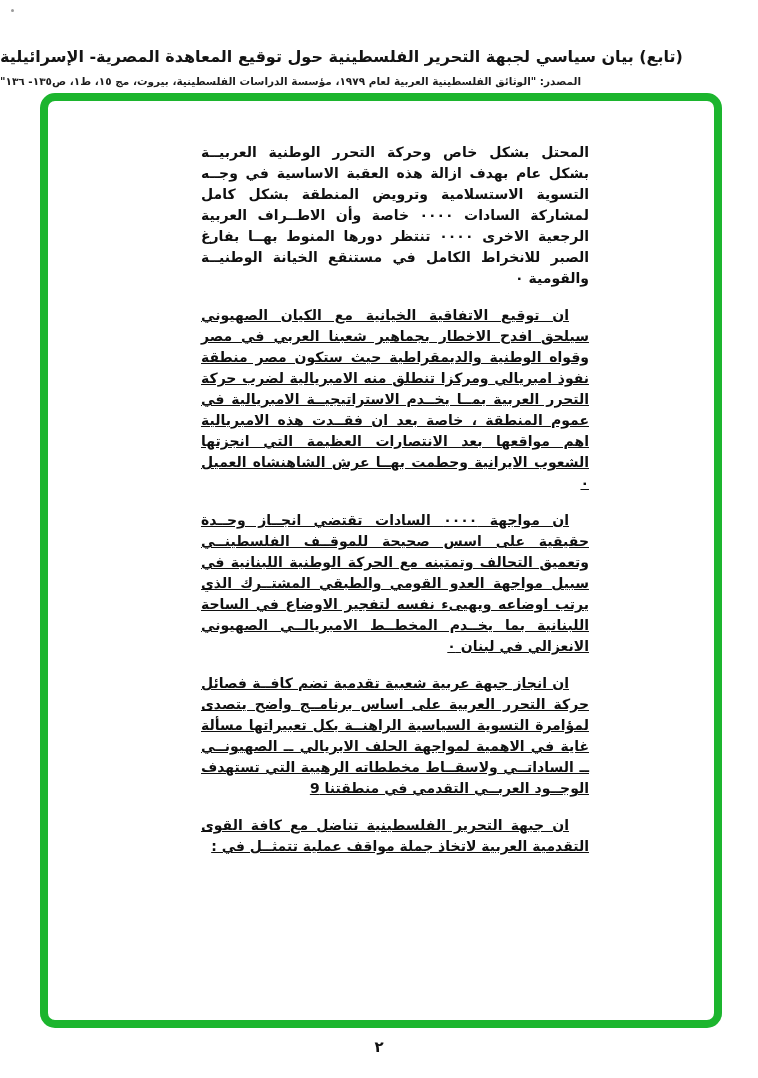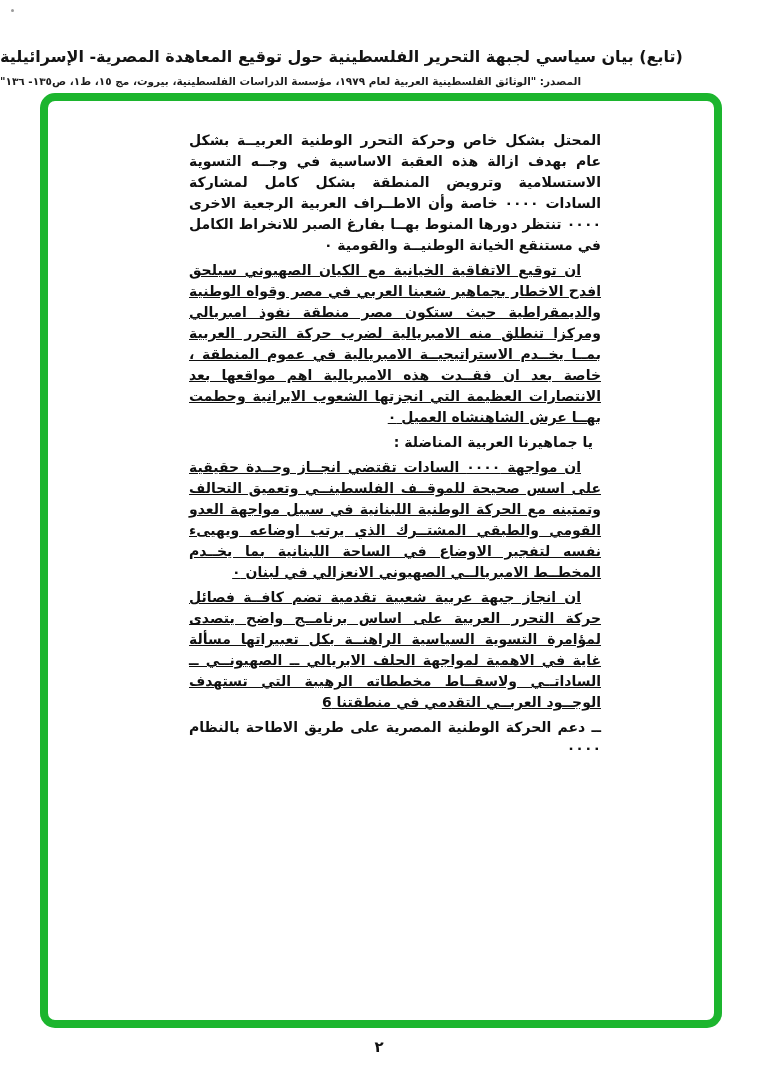--- a/index.html
+++ b/index.html
@@ -63,21 +63,21 @@
     top: 126px;
     width: 420px;
     direction: rtl;
     text-align: justify;
     font-size: 14px;
     font-weight: bold;
     line-height: 21px;
     color: #101010;
   }
   .text-column p {
-    margin: 4px;
+    margin: 16px;
     padding: 0;
   }
   .p-indent { text-indent: 20px; text-decoration: underline; }
   .p-salutation { text-indent: 8px; }
   .page-number {
     position: absolute;
     top: 1038px;
     left: 0;
     width: 100%;
     text-align: center;
@@ -97,21 +97,20 @@
   <div class="doc-header">
     <div class="doc-title">(تابع)  بيان سياسي لجبهة التحرير الفلسطينية حول توقيع المعاهدة المصرية- الإسرائيلية</div>
     <div class="doc-source">المصدر: "الوثائق الفلسطينية العربية لعام ١٩٧٩،  مؤسسة الدراسات الفلسطينية، بيروت، مج ١٥، ط١، ص١٣٥- ١٣٦"</div>
   </div>
 
   <div class="frame"></div>
 
   <div class="text-column">
     <p>المحتل بشكل خاص وحركة التحرر الوطنية العربيــة بشكل عام بهدف ازالة هذه العقبة الاساسية في وجــه التسوية الاستسلامية وترويض المنطقة بشكل كامل لمشاركة السادات ٠٠٠٠ خاصة وأن الاطــراف العربية الرجعية الاخرى ٠٠٠٠ تنتظر دورها المنوط بهــا بفارغ الصبر للانخراط الكامل في مستنقع الخيانة الوطنيــة والقومية ٠</p>
     <p class="p-indent">ان توقيع الاتفاقية الخيانية مع الكيان الصهيوني سيلحق افدح الاخطار بجماهير شعبنا العربي في مصر وقواه الوطنية والديمقراطية حيث ستكون مصر منطقة نفوذ امبريالي ومركزا تنطلق منه الامبريالية لضرب حركة التحرر العربية بمــا يخــدم الاستراتيجيــة الامبريالية في عموم المنطقة ، خاصة بعد ان فقــدت هذه الامبريالية اهم مواقعها بعد الانتصارات العظيمة التي انجزتها الشعوب الايرانية وحطمت بهــا عرش الشاهنشاه العميل ٠</p>
-    <p class="p-salutation">يا جماهيرنا العربية المناضلة :</p>
     <p class="p-indent">ان مواجهة ٠٠٠٠ السادات تقتضي انجــاز وحــدة حقيقية على اسس صحيحة للموقــف الفلسطينــي وتعميق التحالف وتمتينه مع الحركة الوطنية اللبنانية في سبيل مواجهة العدو القومي والطبقي المشتــرك الذي يرتب اوضاعه ويهيىء نفسه لتفجير الاوضاع في الساحة اللبنانية بما يخــدم المخطــط الامبريالــي الصهيوني الانعزالي في لبنان ٠</p>
-    <p class="p-indent">ان انجاز جبهة عربية شعبية تقدمية تضم كافــة فصائل حركة التحرر العربية على اساس برنامــج واضح يتصدى لمؤامرة التسوية السياسية الراهنــة بكل تعبيراتها مسألة غاية في الاهمية لمواجهة الحلف الابريالي ــ الصهيونــي ــ الساداتــي ولاسقــاط مخططاته الرهيبة التي تستهدف الوجــود العربــي التقدمي في منطقتنا 6</p>
-    <p>ــ دعم الحركة الوطنية المصرية على طريق الاطاحة بالنظام ٠٠٠٠</p>
+    <p class="p-indent">ان انجاز جبهة عربية شعبية تقدمية تضم كافــة فصائل حركة التحرر العربية على اساس برنامــج واضح يتصدى لمؤامرة التسوية السياسية الراهنــة بكل تعبيراتها مسألة غاية في الاهمية لمواجهة الحلف الابريالي ــ الصهيونــي ــ الساداتــي ولاسقــاط مخططاته الرهيبة التي تستهدف الوجــود العربــي التقدمي في منطقتنا 9</p>
+    <p class="p-indent">ان جبهة التحرير الفلسطينية تناضل مع كافة القوى التقدمية العربية لاتخاذ جملة مواقف عملية تتمثــل في :</p>
   </div>
 
   <div class="page-number">٢</div>
 
 </div>
 
 </body></html>

